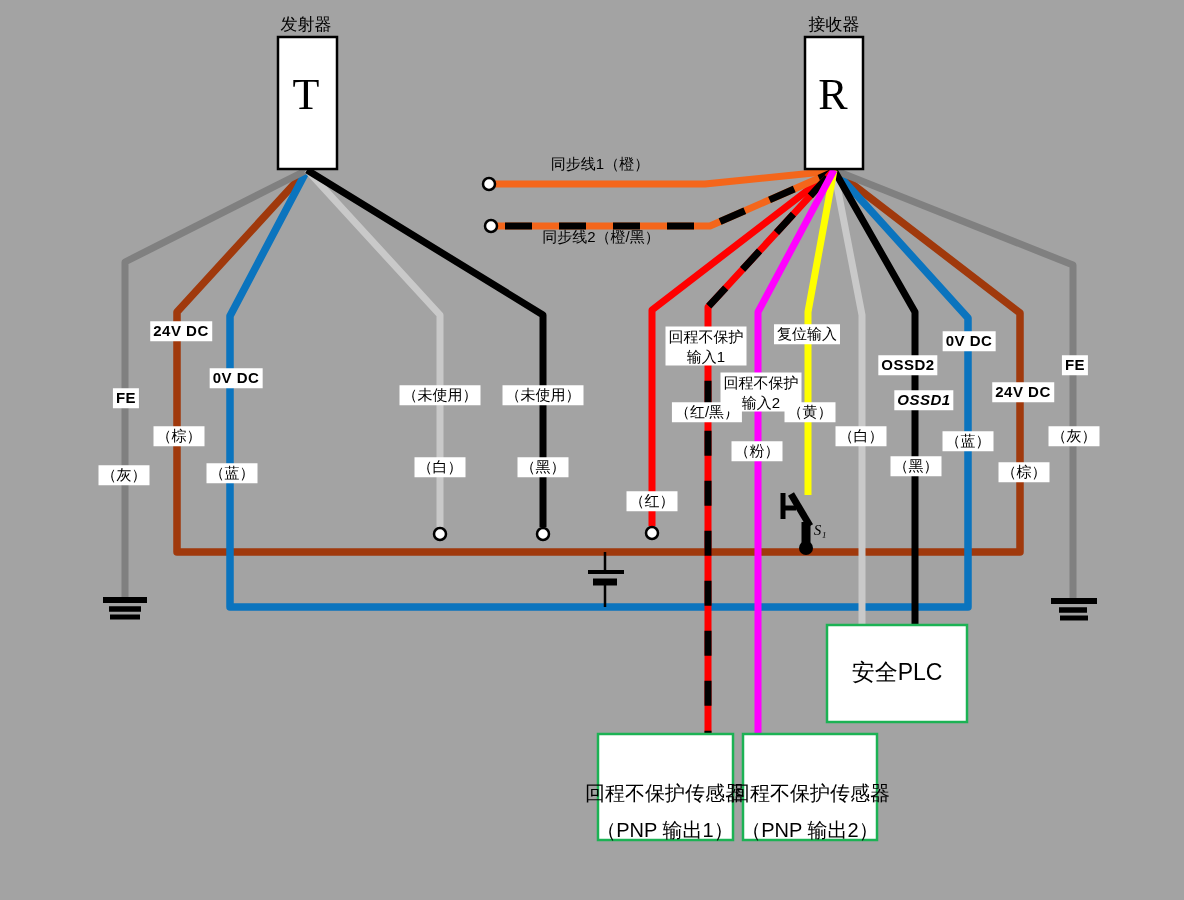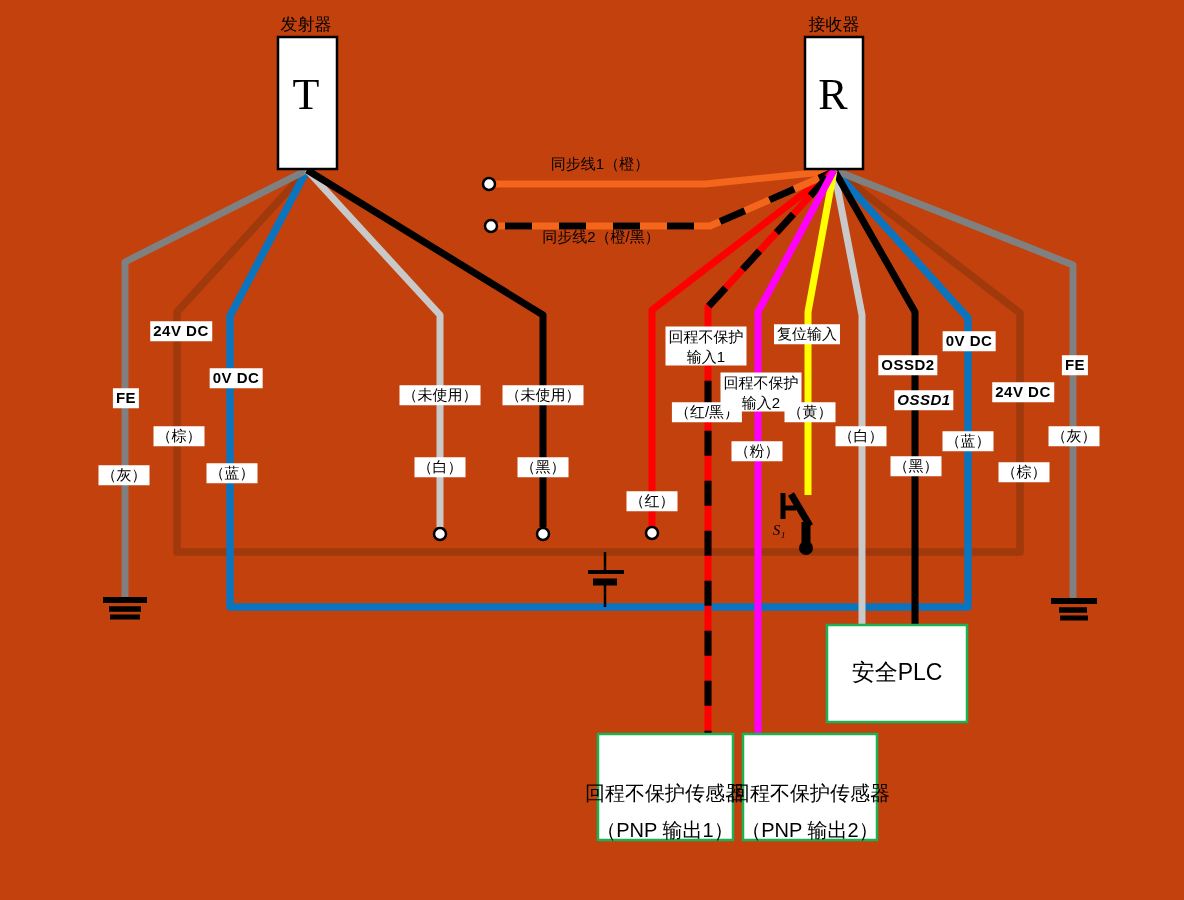--- a/index.html
+++ b/index.html
@@ -1,16 +1,16 @@
 <!DOCTYPE html>
 <html><head>
 <meta charset="utf-8">
 <style>
   html,body{margin:0;padding:0;background:#fff;}
-  #stage{position:relative;width:1184px;height:900px;background:#c2410c;overflow:hidden;
+  #stage{position:relative;width:1184px;height:900px;background:#a3a3a3;overflow:hidden;
          font-family:"Liberation Sans",sans-serif;}
   #wires{position:absolute;left:0;top:0;}
   .lbl{position:absolute;transform:translate(-50%,-50%);color:#000;
        font:500 15px "Liberation Sans",sans-serif;white-space:pre-line;text-align:center;
        background:#fff;padding:0 3px;line-height:1.3;}
   .en{font-weight:700;letter-spacing:0.5px;}
   .nobg{background:transparent;padding:0;}
   .title{font-size:17px;font-weight:500;}
   .sym{font:400 44px "Liberation Serif",serif;background:transparent;}
   .boxlbl{font-size:23px;}
@@ -106,21 +106,21 @@
 
   <div class="lbl" style="left:652px;top:501px;">（红）</div>
   <div class="lbl" style="left:706px;top:346px;">回程不保护
 输入1</div>
   <div class="lbl" style="left:707px;top:412px;">（红/黑）</div>
   <div class="lbl" style="left:761px;top:392px;">回程不保护
 输入2</div>
   <div class="lbl" style="left:757px;top:451px;">（粉）</div>
   <div class="lbl" style="left:807px;top:334px;">复位输入</div>
   <div class="lbl" style="left:810px;top:412px;">（黄）</div>
-  <div class="lbl s1" style="left:779px;top:530px;font-style:italic;">S₁</div>
+  <div class="lbl s1" style="left:820px;top:530px;font-style:italic;">S₁</div>
   <div class="lbl en" style="left:866px;top:365px;margin-left:42px;">OSSD2</div>
   <div class="lbl" style="left:861px;top:436px;">（白）</div>
   <div class="lbl en" style="left:924px;top:400px;font-style:italic;">OSSD1</div>
   <div class="lbl" style="left:916px;top:466px;">（黑）</div>
   <div class="lbl en" style="left:969px;top:341px;">0V DC</div>
   <div class="lbl" style="left:968px;top:441px;">（蓝）</div>
   <div class="lbl en" style="left:1023px;top:392px;">24V DC</div>
   <div class="lbl" style="left:1024px;top:472px;">（棕）</div>
   <div class="lbl en" style="left:1075px;top:365px;">FE</div>
   <div class="lbl" style="left:1074px;top:436px;">（灰）</div>

